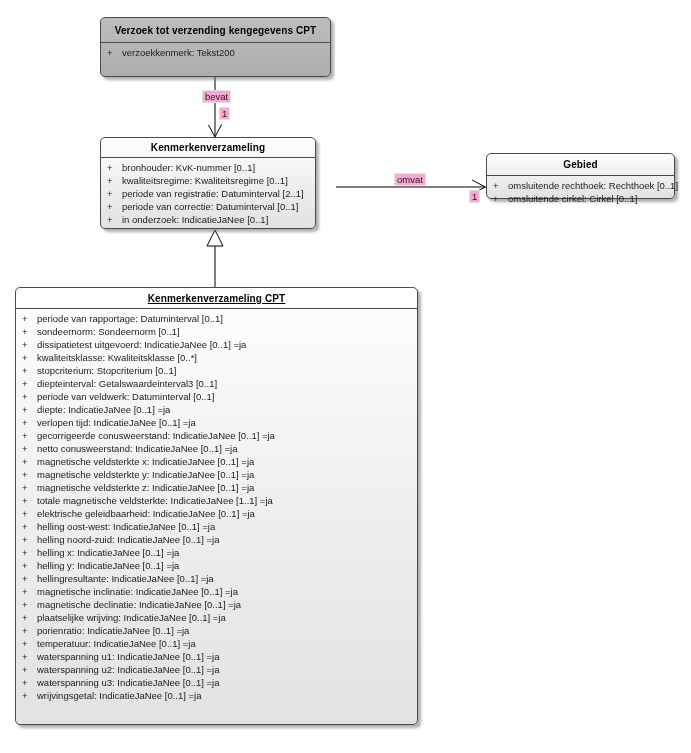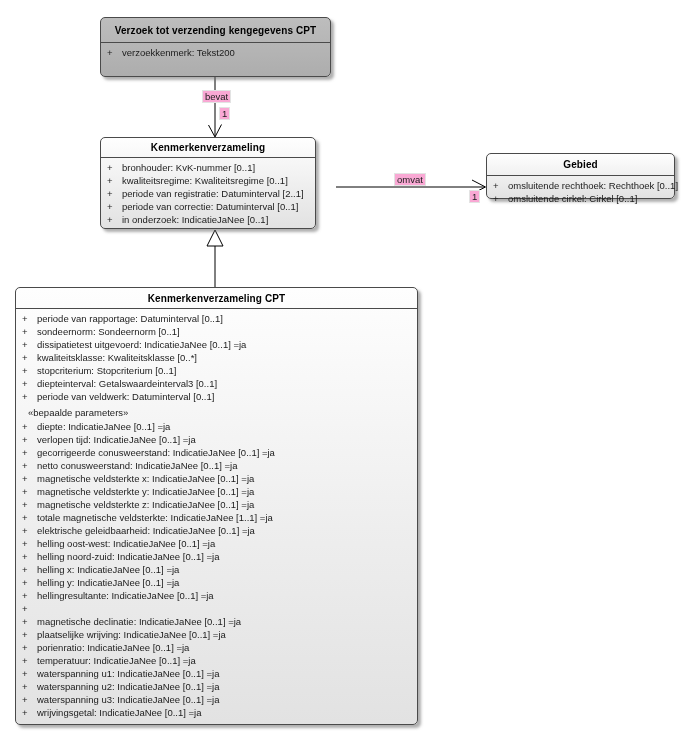--- a/index.html
+++ b/index.html
@@ -92,21 +92,21 @@
           <span>omsluitende rechthoek: Rechthoek [0..1]</span>
         </div>
         <div class="attr-row">
           <span class="vis">+</span>
           <span>omsluitende cirkel: Cirkel [0..1]</span>
         </div>
       </div>
   </div>
 
   <div class="class-box" style="left:15px;top:287px;width:403px;height:438px;">
-    <div class="class-header" style="height:21px;">Kenmerkenverzameling CPT</div>
+    <div class="class-header" style="height:21px;text-decoration:underline;">Kenmerkenverzameling CPT</div>
     <div class="class-attrs" style="padding-bottom:0;">
         <div class="attr-row">
           <span class="vis">+</span>
           <span>periode van rapportage: Datuminterval [0..1]</span>
         </div>
         <div class="attr-row">
           <span class="vis">+</span>
           <span>sondeernorm: Sondeernorm [0..1]</span>
         </div>
         <div class="attr-row">
@@ -123,21 +123,20 @@
         </div>
         <div class="attr-row">
           <span class="vis">+</span>
           <span>diepteinterval: Getalswaardeinterval3 [0..1]</span>
         </div>
         <div class="attr-row">
           <span class="vis">+</span>
           <span>periode van veldwerk: Datuminterval [0..1]</span>
         </div>
       </div>
-    <div class="stereotype-row">«bepaalde parameters»</div>
     <div class="class-attrs" style="padding-top:0;">
         <div class="attr-row">
           <span class="vis">+</span>
           <span>diepte: IndicatieJaNee [0..1] =ja</span>
         </div>
         <div class="attr-row">
           <span class="vis">+</span>
           <span>verlopen tijd: IndicatieJaNee [0..1] =ja</span>
         </div>
         <div class="attr-row">
@@ -183,20 +182,21 @@
         <div class="attr-row">
           <span class="vis">+</span>
           <span>helling y: IndicatieJaNee [0..1] =ja</span>
         </div>
         <div class="attr-row">
           <span class="vis">+</span>
           <span>hellingresultante: IndicatieJaNee [0..1] =ja</span>
         </div>
         <div class="attr-row">
           <span class="vis">+</span>
+          <span>magnetische inclinatie: IndicatieJaNee [0..1] =ja</span>
         </div>
         <div class="attr-row">
           <span class="vis">+</span>
           <span>magnetische declinatie: IndicatieJaNee [0..1] =ja</span>
         </div>
         <div class="attr-row">
           <span class="vis">+</span>
           <span>plaatselijke wrijving: IndicatieJaNee [0..1] =ja</span>
         </div>
         <div class="attr-row">

